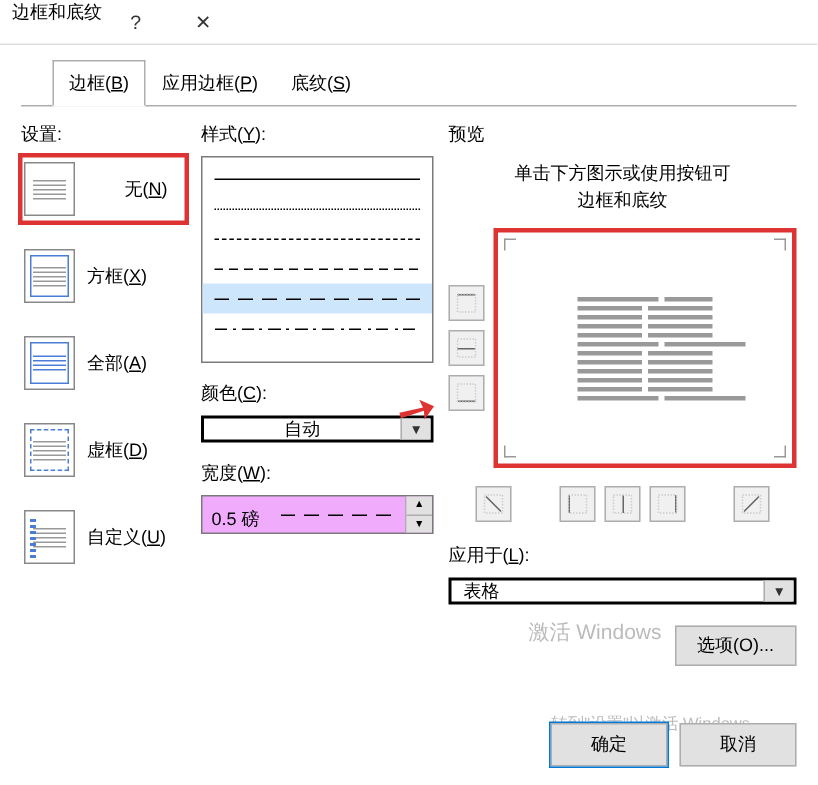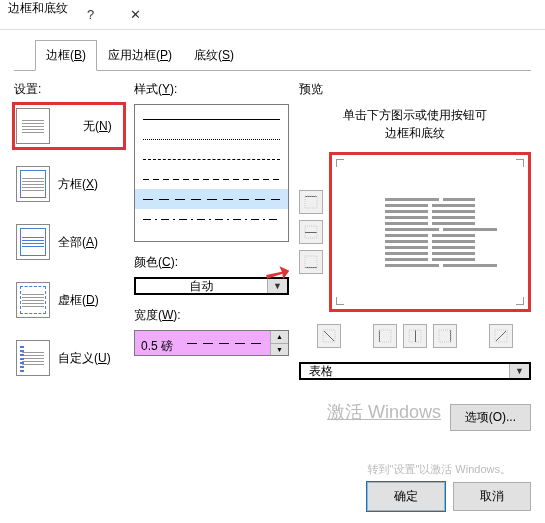--- a/index.html
+++ b/index.html
@@ -42,21 +42,21 @@
   .line-dot { border-top: 1px dotted #000; width: 100%; }
   .line-dash-s { border-top: 1px dashed #000; width: 100%; }
   .line-dash-m { background: repeating-linear-gradient(90deg,#000 0 6px,transparent 6px 10px); height:1px; width:100%; }
   .line-dash-l { background: repeating-linear-gradient(90deg,#000 0 10px,transparent 10px 16px); height:1px; width:100%; }
   .line-dashdot { background: repeating-linear-gradient(90deg,#000 0 8px,transparent 8px 12px,#000 12px 14px,transparent 14px 18px); height:1px; width:100%; }
   
   .dropdown { display: flex; border: 2px solid #000000; height: 18px; background: #fff; align-items: center; }
   .dropdown-val { flex: 1; padding: 0 8px; }
   .dropdown-btn { width: 20px; height: 100%; border-left: 1px solid #adadad; background: #e1e1e1; display: flex; align-items: center; justify-content: center; font-size: 9px; color: #333; }
   .dd-center { text-align: center; }
-  .mb6 { margin-bottom: 18px; }
+  .mb6 { margin-bottom: 8px; }
   .mb12 { margin-bottom: 12px; }
   
   .spinner { display: flex; border: 1px solid #7a7a7a; height: 26px; background: #f0abfc; align-items: flex-end; margin-bottom: 12px; }
   .spinner-val { width: 46px; padding: 0 6px; }
   .spinner-preview { flex: 1; height: 100%; display: flex; align-items: center; padding: 0 6px; }
   .spinner-preview .line-dash-l { }
   .spinner-btns { width: 18px; height: 100%; border-left: 1px solid #adadad; display: flex; flex-direction: column; }
   .spinner-btns div { flex:1; background:#e1e1e1; display:flex; align-items:center; justify-content:center; font-size:7px; }
   .spinner-btns div:first-child { border-bottom:1px solid #adadad; }
   
@@ -76,21 +76,21 @@
   .doc { width: 90px; display:flex; flex-direction:column; gap:3px; }
   .drow { display:flex; gap:4px; }
   .drow div { flex:1; height:3px; background:#999; }
   .drow .short { flex:0 0 60%; }
   
   .arrow { position:absolute; left:-34px; bottom:20px; font-size:32px; color:#d33; transform: rotate(30deg); pointer-events:none; }
   
   .preview-bottom-btns { display:flex; gap:6px; margin-bottom:14px; justify-content:center; }
   
   .options-row { display:flex; justify-content:flex-end; margin-top:6px; position:relative; }
-  .watermark { position:absolute; right:90px; top:-4px; color:#bbb; font-size:18px; pointer-events:none;text-decoration:underline; }
+  .watermark { position:absolute; right:90px; top:-4px; color:#bbb; font-size:14px; pointer-events:none; }
   .watermark2 { position:absolute; right:20px; bottom:-46px; color:#bbb; font-size:11px; pointer-events:none; }
   .btn { border:1px solid #adadad; background:#e1e1e1; padding: 4px 14px; cursor:pointer; }
   
   .footer { position:absolute; bottom:12px; right:14px; display:flex; gap:8px; }
   .footer .btn { width: 78px; text-align:center; padding:5px 0; }
   .footer .btn.primary { outline:1px solid #0078d7; }
 </style>
 </head>
 <body>
 
@@ -336,20 +336,21 @@
         </div>
       <div style="width:20px"></div>
       <div class="pv-btn">
           <svg viewBox="0 0 16 16">
             <line x1="3" y1="13" x2="13" y2="3" stroke="#666"></line>
             <rect x="2" y="2" width="12" height="12" fill="none" stroke="#ccc" stroke-dasharray="1,1"></rect>
           </svg>
         </div>
     </div>
 
+    <div class="section-label"><span>应用于(</span><u>L</u><span>):</span></div>
     <div class="dropdown mb6">
       <div class="dropdown-val">表格</div>
       <div class="dropdown-btn">▼</div>
     </div>
 
     <div class="options-row">
       <div class="watermark">激活 Windows</div>
       <div class="btn">选项(O)...</div>
       <div class="watermark2">转到"设置"以激活 Windows。</div>
     </div>

